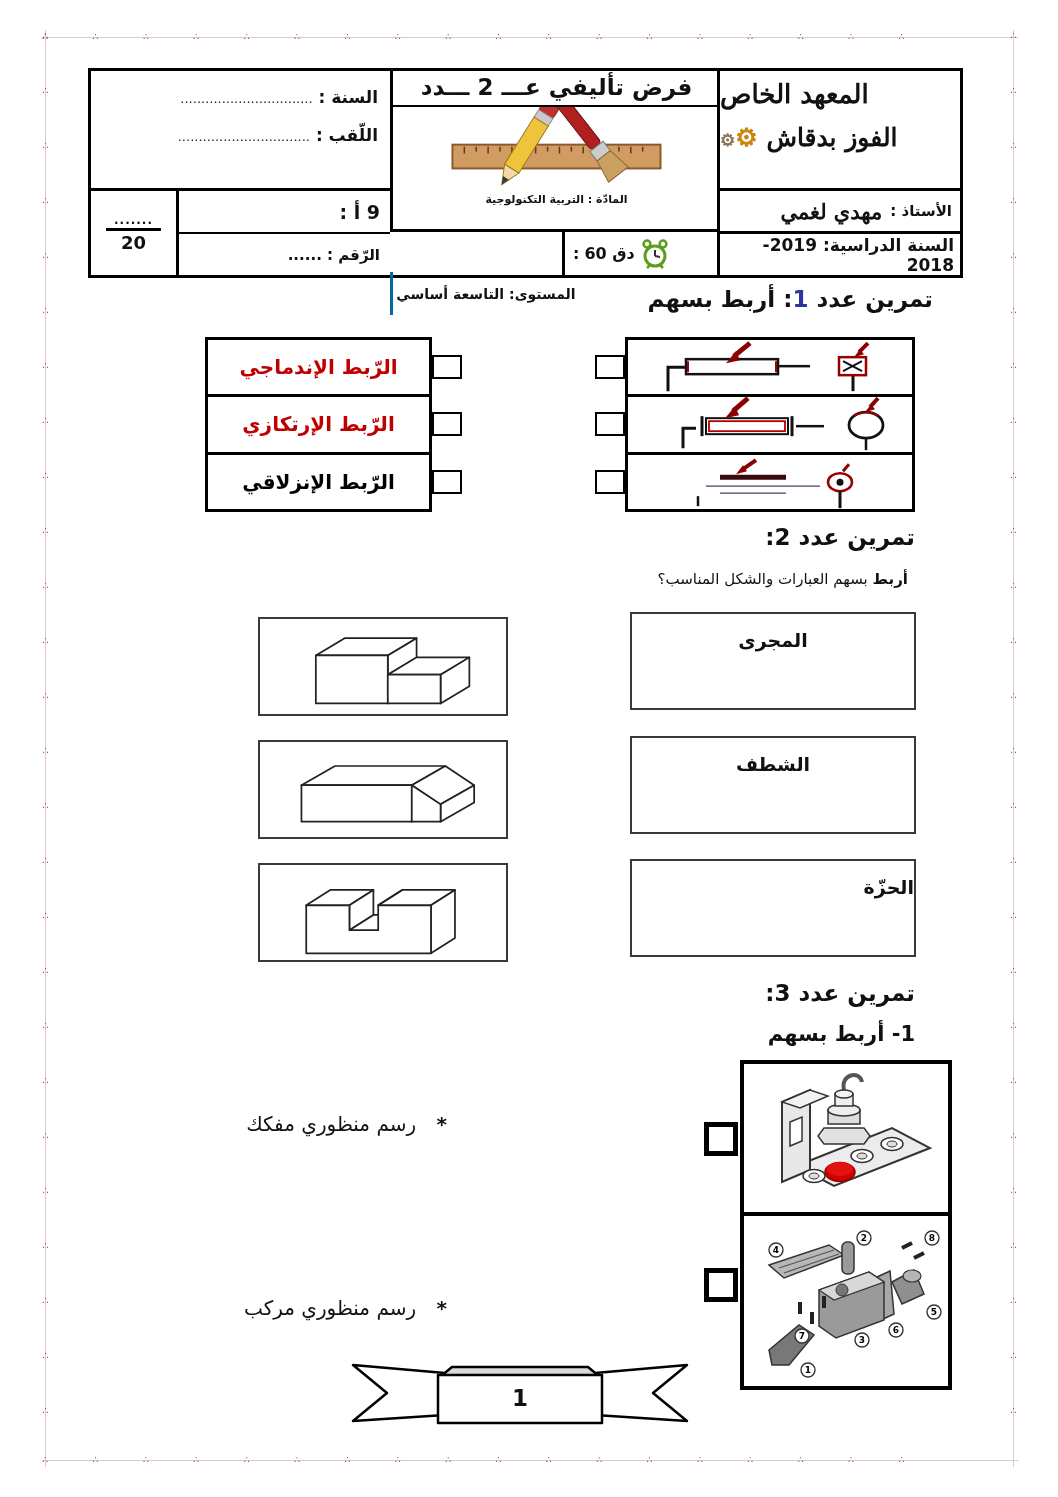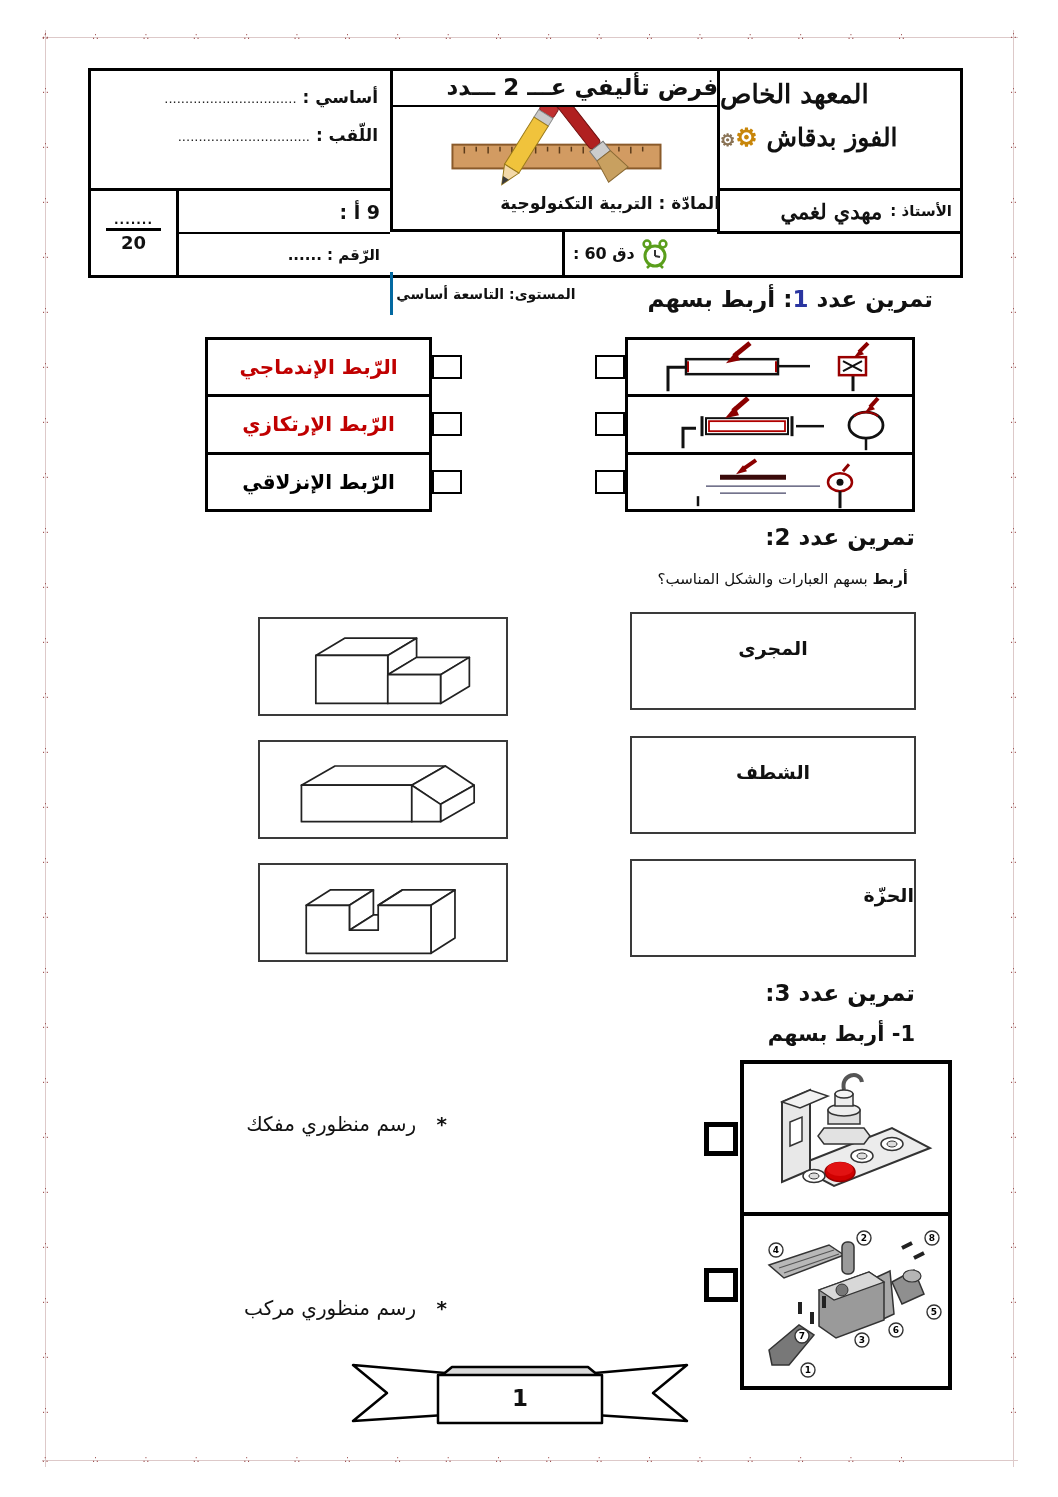--- a/index.html
+++ b/index.html
@@ -25,24 +25,24 @@
   .inst1{font-weight:bold;font-size:26px;font-family:"DejaVu Serif",serif;margin-top:8px;}
   .inst2{font-weight:bold;font-size:25px;font-family:"DejaVu Serif",serif;margin-top:14px;direction:rtl;}
   .gear{color:#c8860a;}
   .gear.g2{color:#8a7355;font-size:17px;}
   .c-teacher{right:0;top:120px;width:243px;height:43px;border-left:3px solid #000;border-bottom:3px solid #000;
              direction:rtl;display:flex;align-items:center;padding-right:8px;gap:8px;}
   .t-label{font-size:15px;font-weight:bold;}
   .t-name{font-size:21px;font-weight:bold;font-family:"DejaVu Serif",serif;}
   .c-year{right:0;top:163px;width:243px;height:41px;border-left:3px solid #000;direction:rtl;
           display:flex;align-items:center;padding-right:6px;font-size:17px;font-weight:bold;}
-  .c-exam{left:299px;top:0;width:330px;height:161px;border-left:3px solid #000;border-bottom:3px solid #000;}
+  .c-exam{left:299px;top:0;width:330px;height:161px;border-left:3px solid #000;border-bottom:3px solid #000;text-align:center;}
   .exam-title{direction:rtl;font-size:23px;font-weight:bold;border-bottom:2px solid #000;padding:3px 2px 5px;}
   .exam-art{height:92px;}
-  .exam-subject{direction:rtl;font-size:17px;font-weight:bold;margin-top:-6px;}
+  .exam-subject{direction:rtl;font-size:11px;font-weight:bold;margin-top:-6px;}
   .c-duration{left:471px;top:161px;width:158px;height:43px;border-left:3px solid #000;
               display:flex;align-items:center;justify-content:flex-start;gap:5px;padding-left:8px;font-size:16px;font-weight:bold;}
   .c-level{left:299px;top:161px;width:189px;height:43px;border-left:3px solid #0369a1;direction:rtl;
            display:flex;align-items:center;justify-content:center;font-size:14px;font-weight:bold;margin-top:40px;}
   .c-name{left:0;top:0;width:299px;height:120px;border-bottom:3px solid #000;direction:rtl;padding:16px 12px 0;}
   .field-line{font-size:17px;font-weight:bold;margin-bottom:18px;white-space:nowrap;}
   .dots{font-weight:normal;color:#222;letter-spacing:1px;font-size:13px;}
   .c-class{left:85px;top:120px;width:214px;height:43px;border-left:3px solid #000;border-bottom:2px solid #000;
            direction:rtl;display:flex;align-items:center;padding-right:10px;font-size:19px;font-weight:bold;}
   .c-number{left:85px;top:163px;width:214px;height:41px;border-left:3px solid #000;direction:rtl;
@@ -71,21 +71,21 @@
                display:flex;flex-direction:column;}
   .diagram-row{position:relative;flex:1;}
   .diagram-row.rb{border-bottom:3px solid #000;}
   .diagram-row svg{display:block;width:100%;height:100%;}
 
   
   .instr-line{position:absolute;direction:rtl;font-size:15px;white-space:nowrap;}
   .shape-box{position:absolute;left:258px;width:250px;height:99px;border:2px solid #3a3a3a;box-sizing:border-box;background:#fff;}
   .shape-box svg{display:block;width:100%;height:100%;}
   .term-box{position:absolute;left:630px;width:286px;height:98px;border:2px solid #3a3a3a;box-sizing:border-box;
-            background:#fff;text-align:center;font-size:19px;font-weight:bold;direction:rtl;padding-top:23px;}
+            background:#fff;text-align:center;font-size:19px;font-weight:bold;direction:rtl;padding-top:15px;}
 
   
   .ex3-box{position:absolute;left:740px;top:1060px;width:212px;height:330px;border:4px solid #000;box-sizing:border-box;background:#fff;}
   .ex3-cell{position:relative;width:100%;box-sizing:border-box;}
   .ex3-cell-top{height:152px;border-bottom:4px solid #000;}
   .ex3-cell-bottom{height:170px;}
   .ex3-cell svg{display:block;width:100%;height:100%;}
   .stub-thick{position:absolute;width:24px;height:24px;background:#fff;border:5px solid #000;box-sizing:content-box;}
   .opt-line{position:absolute;direction:rtl;font-size:20px;white-space:nowrap;}
   .opt-bullet{font-weight:bold;margin-left:14px;}
@@ -114,20 +114,21 @@
         <span>الفوز بدقاش</span>
         <span class="gear g1">⚙</span><span class="gear g2">⚙</span>
       </div>
     </div>
 
     <div class="cell c-teacher">
       <span class="t-label">الأستاذ :</span>
       <span class="t-name">مهدي لغمي</span>
     </div>
 
+    <div class="cell c-year">السنة الدراسية: 2019-2018</div>
 
     <div class="cell c-exam">
       <div class="exam-title">فرض تأليفي عـــ 2 ـــدد</div>
       <div class="exam-art">
         <svg viewBox="0 0 330 92">
           <rect x="60" y="38" width="210" height="24" fill="#d29b62" stroke="#8a5a2a" stroke-width="2"></rect>
           <path d="M72,40 v7 M84,40 v5 M96,40 v7 M108,40 v5 M120,40 v7 M132,40 v5 M144,40 v7 M156,40 v5 M168,40 v7 M180,40 v5 M192,40 v7 M204,40 v5 M216,40 v7 M228,40 v5 M240,40 v7 M252,40 v5" stroke="#5a3a1a" stroke-width="1.5" fill="none"></path>
           <g transform="rotate(32 130 45)">
             <rect x="122" y="-12" width="17" height="12" rx="3" fill="#c03030" stroke="#802020"></rect>
             <rect x="122" y="0" width="17" height="9" fill="#c9c9c9" stroke="#888"></rect>
@@ -154,21 +155,21 @@
         <circle cx="23" cy="7" r="3.4" fill="none" stroke="#5a9e1c" stroke-width="2.5"></circle>
         <path d="M15,19 L15,13 M15,19 L20,20" stroke="#333" stroke-width="2" fill="none"></path>
         <path d="M7,31 l3,-3 M23,31 l-3,-3" stroke="#5a9e1c" stroke-width="2.5"></path>
       </svg>
     </div>
 
     <div class="cell c-level">المستوى: التاسعة أساسي</div>
 
     <div class="cell c-name">
       <div class="field-line">
-        <span>أساسي :</span>
+        <span>السنة :</span>
         <span class="dots">................................</span>
       </div>
       <div class="field-line">
         <span>اللّقب :</span>
         <span class="dots">................................</span>
       </div>
     </div>
 
     <div class="cell c-class">9 أ :</div>
     <div class="cell c-number">الرّقم : ......</div>

